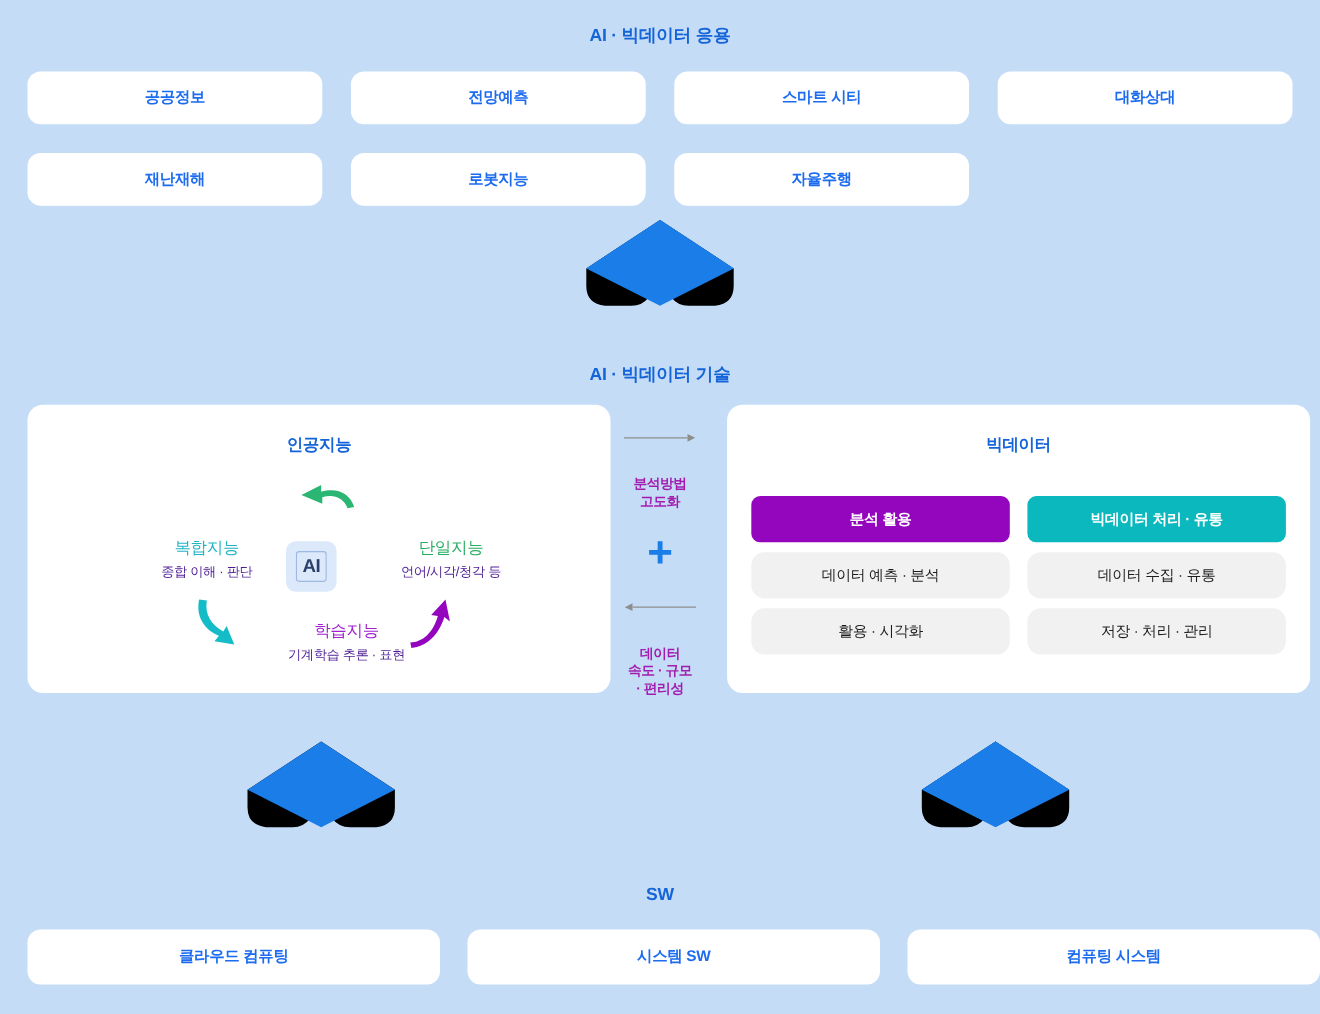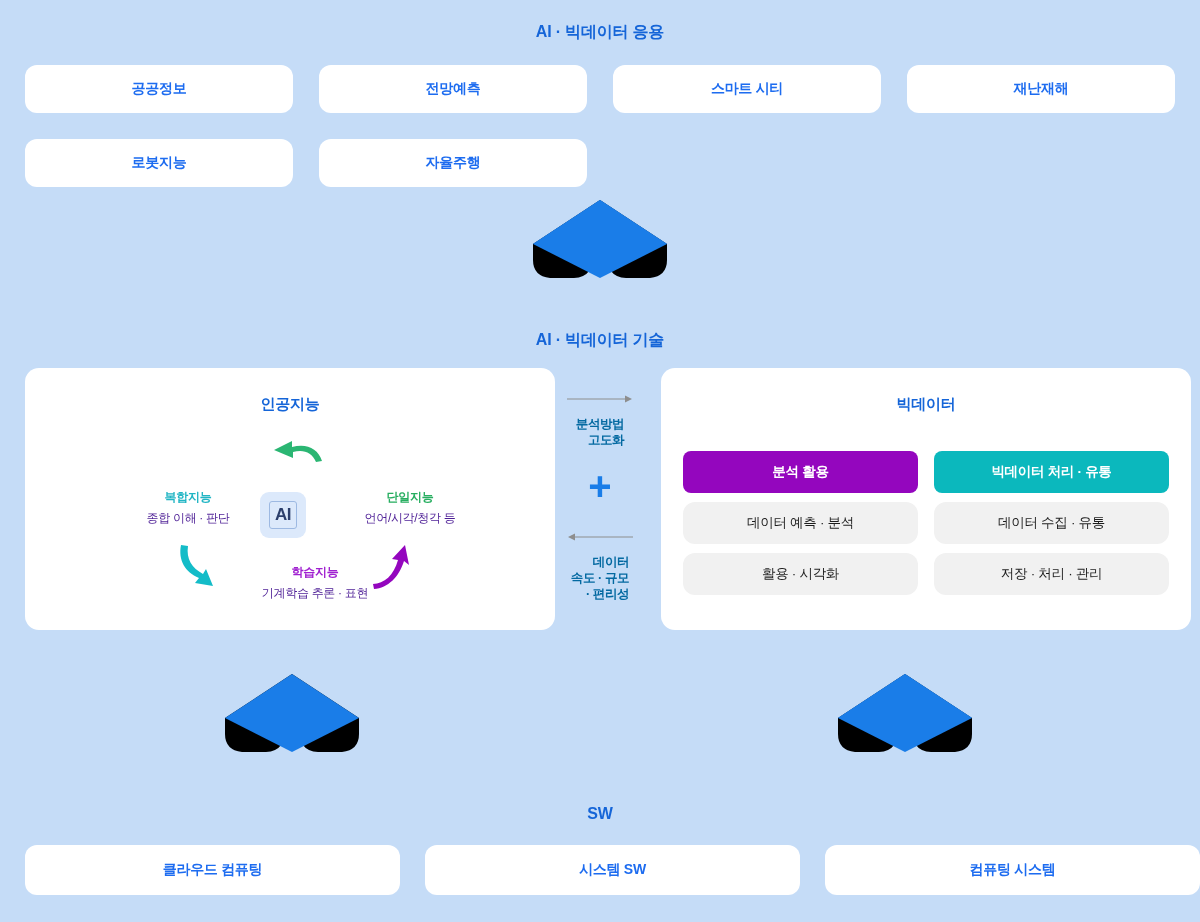--- a/index.html
+++ b/index.html
@@ -105,22 +105,22 @@
     position: relative;
     width: 530px;
     height: 200px;
   }
   .ai-node {
     position: absolute;
     text-align: center;
     white-space: nowrap;
   }
   .ai-node .node-label {
-    font-weight: bold;
-    font-size: 12px;
+    font-weight: normal;
+    font-size: 15px;
     letter-spacing: -0.3px;
     display: block;
   }
   .ai-node .node-sub {
     display: block;
     font-size: 12px;
     color: #4c1d95;
     margin-top: 4px;
     letter-spacing: -0.3px;
   }
@@ -165,26 +165,26 @@
     left: 562px;
     top: 0px;
     width: 76px;
     height: 262px;
     display: flex;
     flex-direction: column;
     align-items: center;
   }
   .conn-line { margin-top: 22px; }
   .conn-text {
-    text-align: right;
+    text-align: center;
     font-size: 12.5px;
     font-weight: bold;
-    color: #0369a1;
+    color: #a21caf;
     line-height: 16px;
-    margin-top: 8px;
+    margin-top: 24px;
     letter-spacing: -0.4px;
   }
   #conn-plus {
     color: #1a7de8;
     font-size: 40px;
     font-weight: bold;
     line-height: 40px;
     margin-top: 18px;
   }
   #conn-line-back { margin-top: 22px; }
@@ -257,20 +257,21 @@
 </head>
 <body>
 
 <div id="app-layer">
   <div id="app-title" class="section-title">AI · 빅데이터 응용</div>
 
   <div class="card-grid">
     <div class="app-card">공공정보</div>
     <div class="app-card">전망예측</div>
     <div class="app-card">스마트 시티</div>
+    <div class="app-card">대화상대</div>
     <div class="app-card">재난재해</div>
     <div class="app-card">로봇지능</div>
     <div class="app-card">자율주행</div>
   </div>
 </div>
 
 <div id="tech-icon-wrap" class="arrow-icon">
   <svg width="140" height="95" viewBox="0 0 140 95" xmlns="http://www.w3.org/2000/svg">
     <path d="M70 2 L137 46 L137 62 Q137 78 120 80 L96 80 Q86 80 80 72 L70 62 L60 72 Q54 80 44 80 L20 80 Q3 78 3 62 L3 46 Z" fill="#000000"></path>
     <path d="M70 2 L137 46 L118 46 Q108 60 96 66 L70 50 L44 66 Q32 60 22 46 L3 46 Z" fill="#1a7de8"></path>

